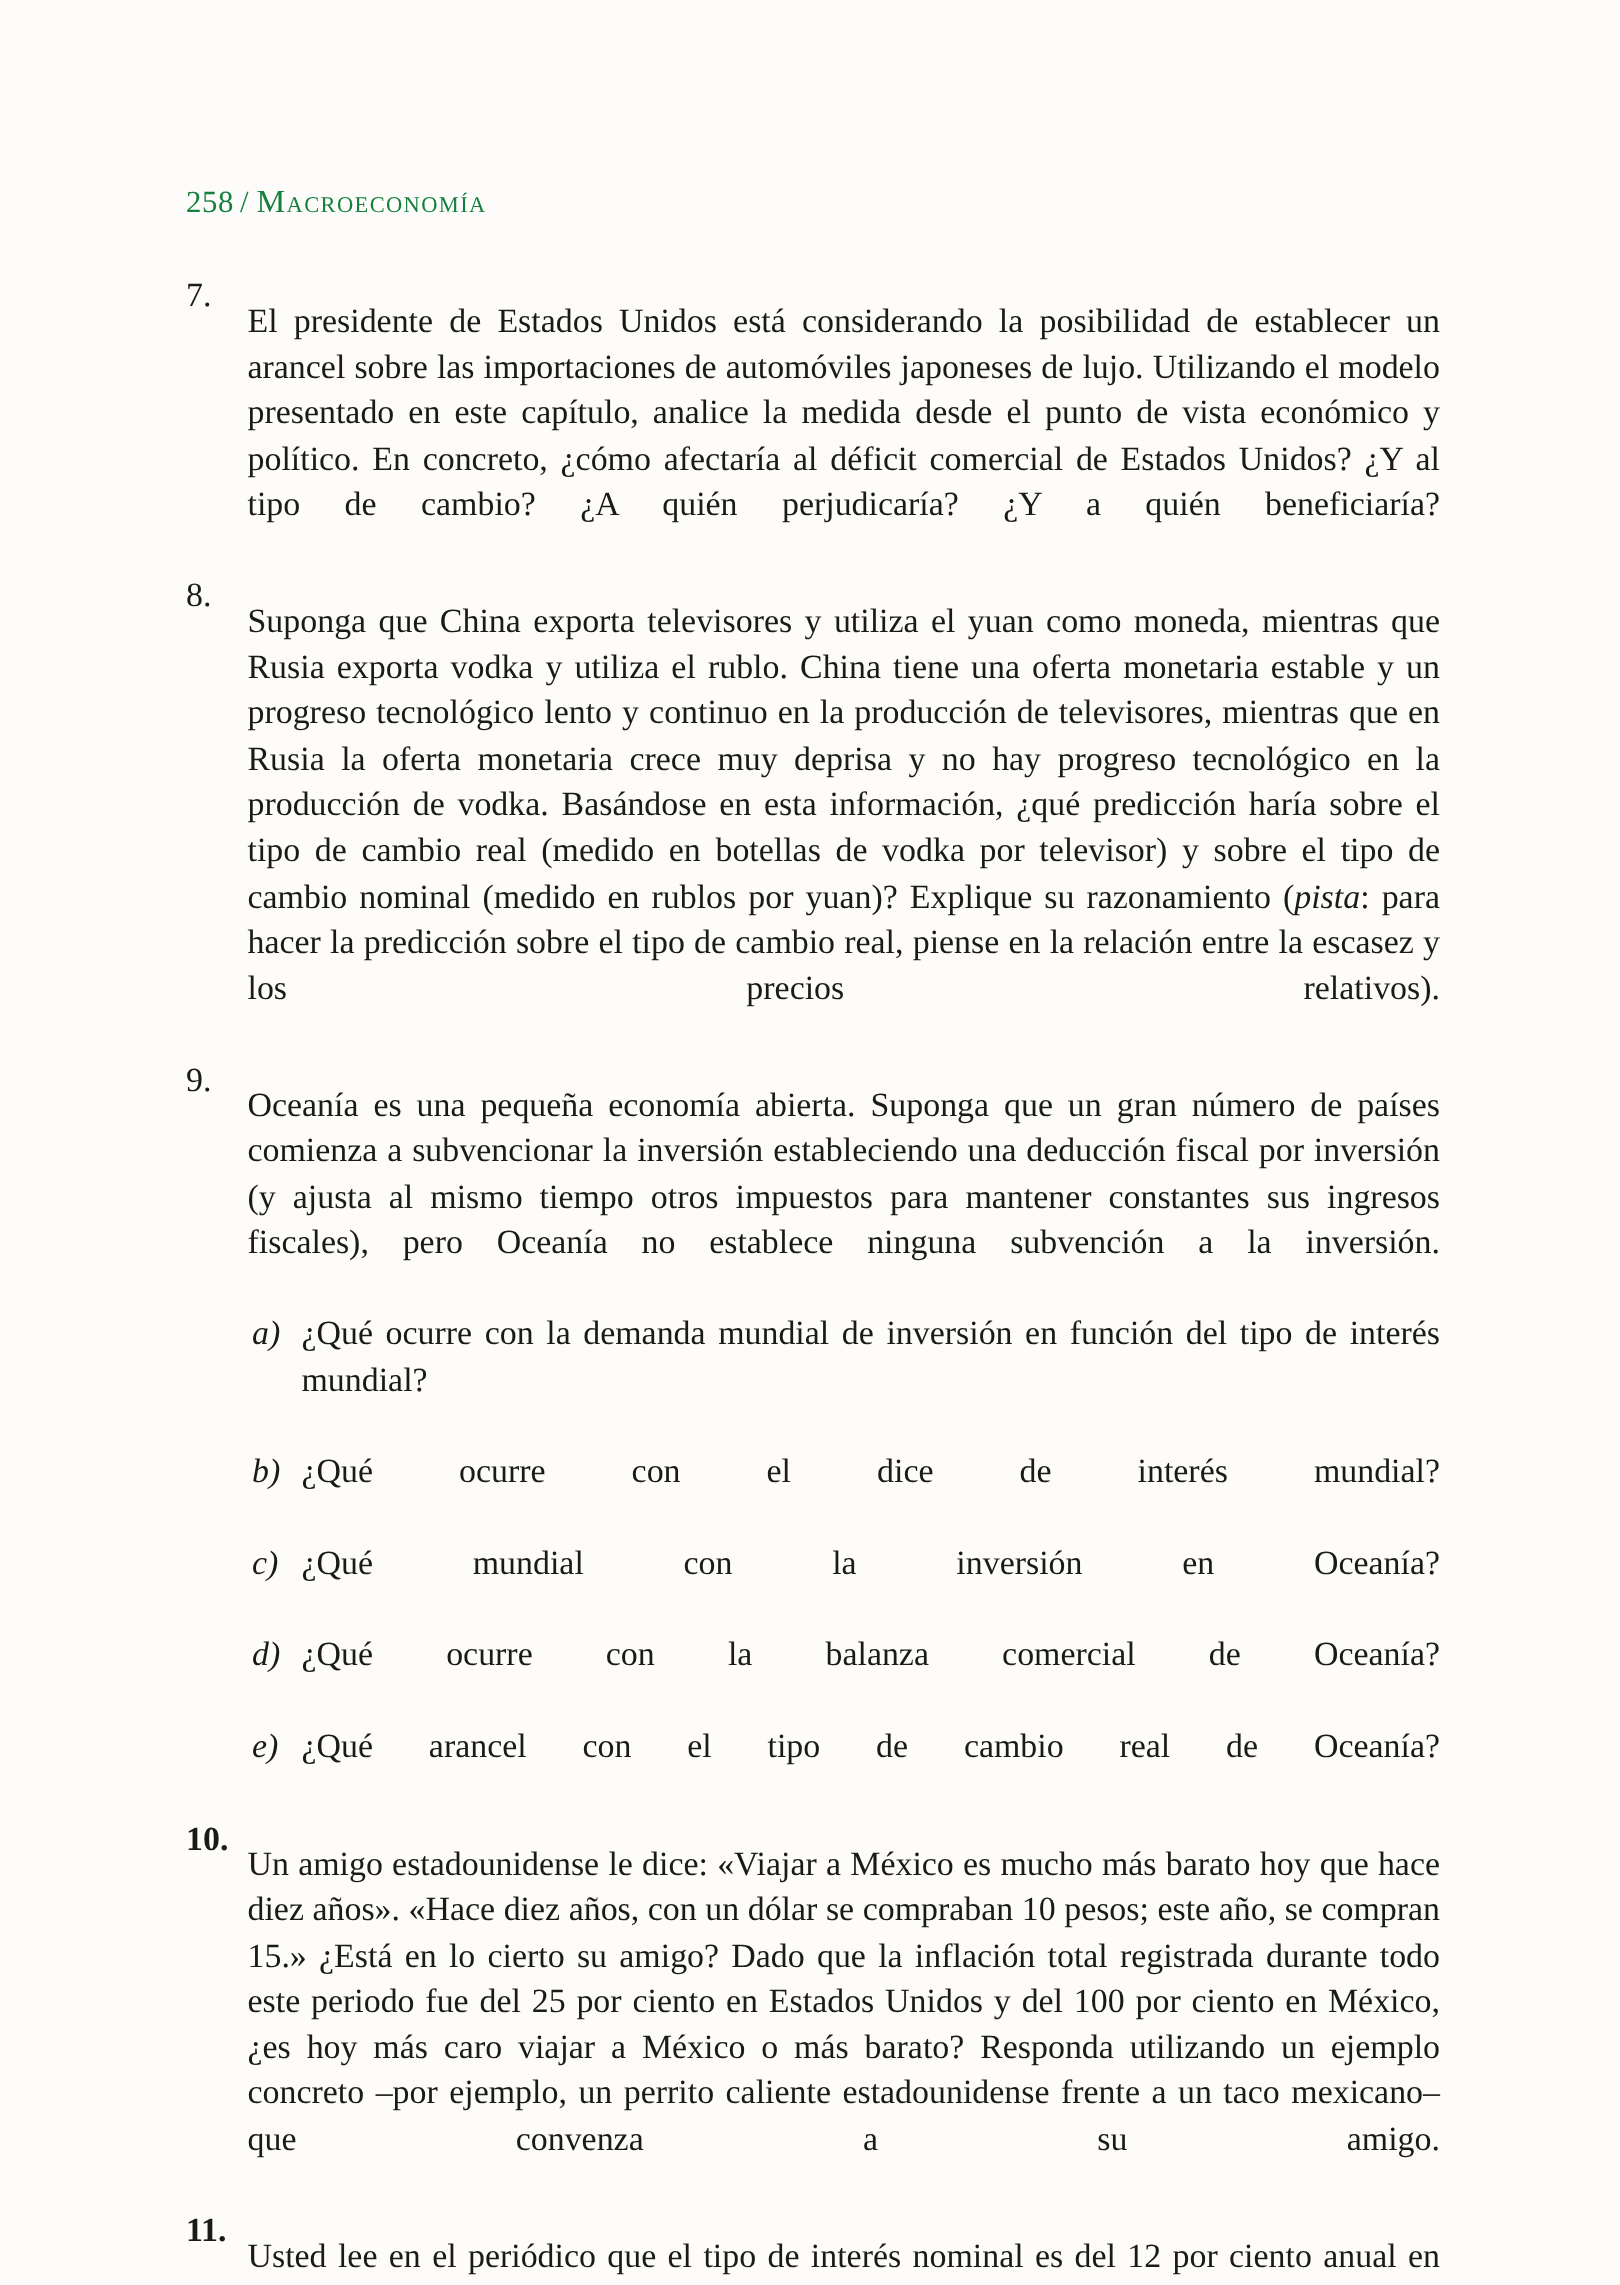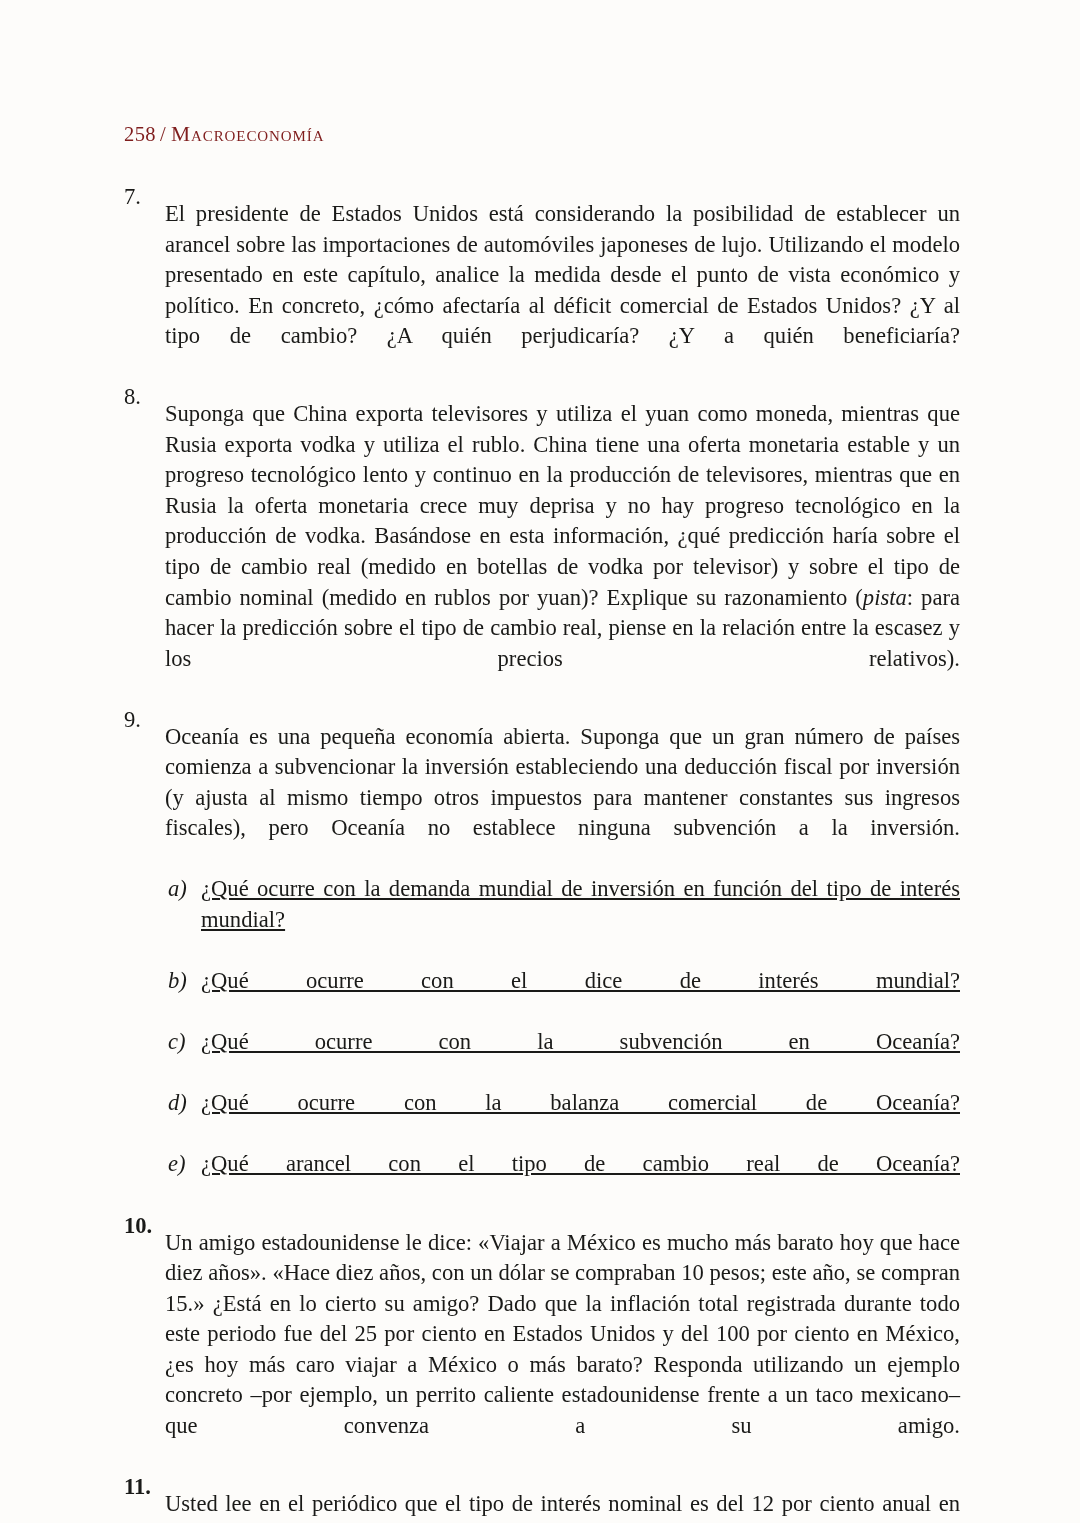--- a/index.html
+++ b/index.html
@@ -23,21 +23,21 @@
     box-sizing: border-box;
   }
 
   
   .running-head {
     position: absolute;
     left: 124px;
     top: 122px;
     font-size: 20.5px;
     letter-spacing: 0.4px;
-    color: #7f1d1d;
+    color: #15803d;
     white-space: nowrap;
   }
   .running-head .folio {
     font-size: 20.5px;
   }
   .running-head .slash {
     margin: 0 5px 0 4px;
   }
   .running-head .booktitle {
     font-variant: small-caps;
@@ -90,21 +90,20 @@
   .subitem-letter {
     flex: 0 0 33px;
     width: 33px;
     font-style: italic;
     white-space: nowrap;
   }
   .subitem-text {
     flex: 1 1 auto;
     text-align: justify;
     text-justify: inter-word;
-    text-decoration: underline;
   }
 
   
   .item-text::after,
   .subitem-text::after {
     content: "";
     display: inline-block;
     width: 100%;
   }
 
@@ -140,21 +139,21 @@
     <div class="subitem">
       <span class="subitem-letter">a)</span>
       <span class="subitem-text">¿Qué ocurre con la demanda mundial de inversión en función del tipo de interés mundial?</span>
     </div>
     <div class="subitem">
       <span class="subitem-letter">b)</span>
       <span class="subitem-text">¿Qué ocurre con el dice de interés mundial?</span>
     </div>
     <div class="subitem">
       <span class="subitem-letter">c)</span>
-      <span class="subitem-text">¿Qué ocurre con la subvención en Oceanía?</span>
+      <span class="subitem-text">¿Qué mundial con la inversión en Oceanía?</span>
     </div>
     <div class="subitem">
       <span class="subitem-letter">d)</span>
       <span class="subitem-text">¿Qué ocurre con la balanza comercial de Oceanía?</span>
     </div>
     <div class="subitem">
       <span class="subitem-letter">e)</span>
       <span class="subitem-text">¿Qué arancel con el tipo de cambio real de Oceanía?</span>
     </div>
 

